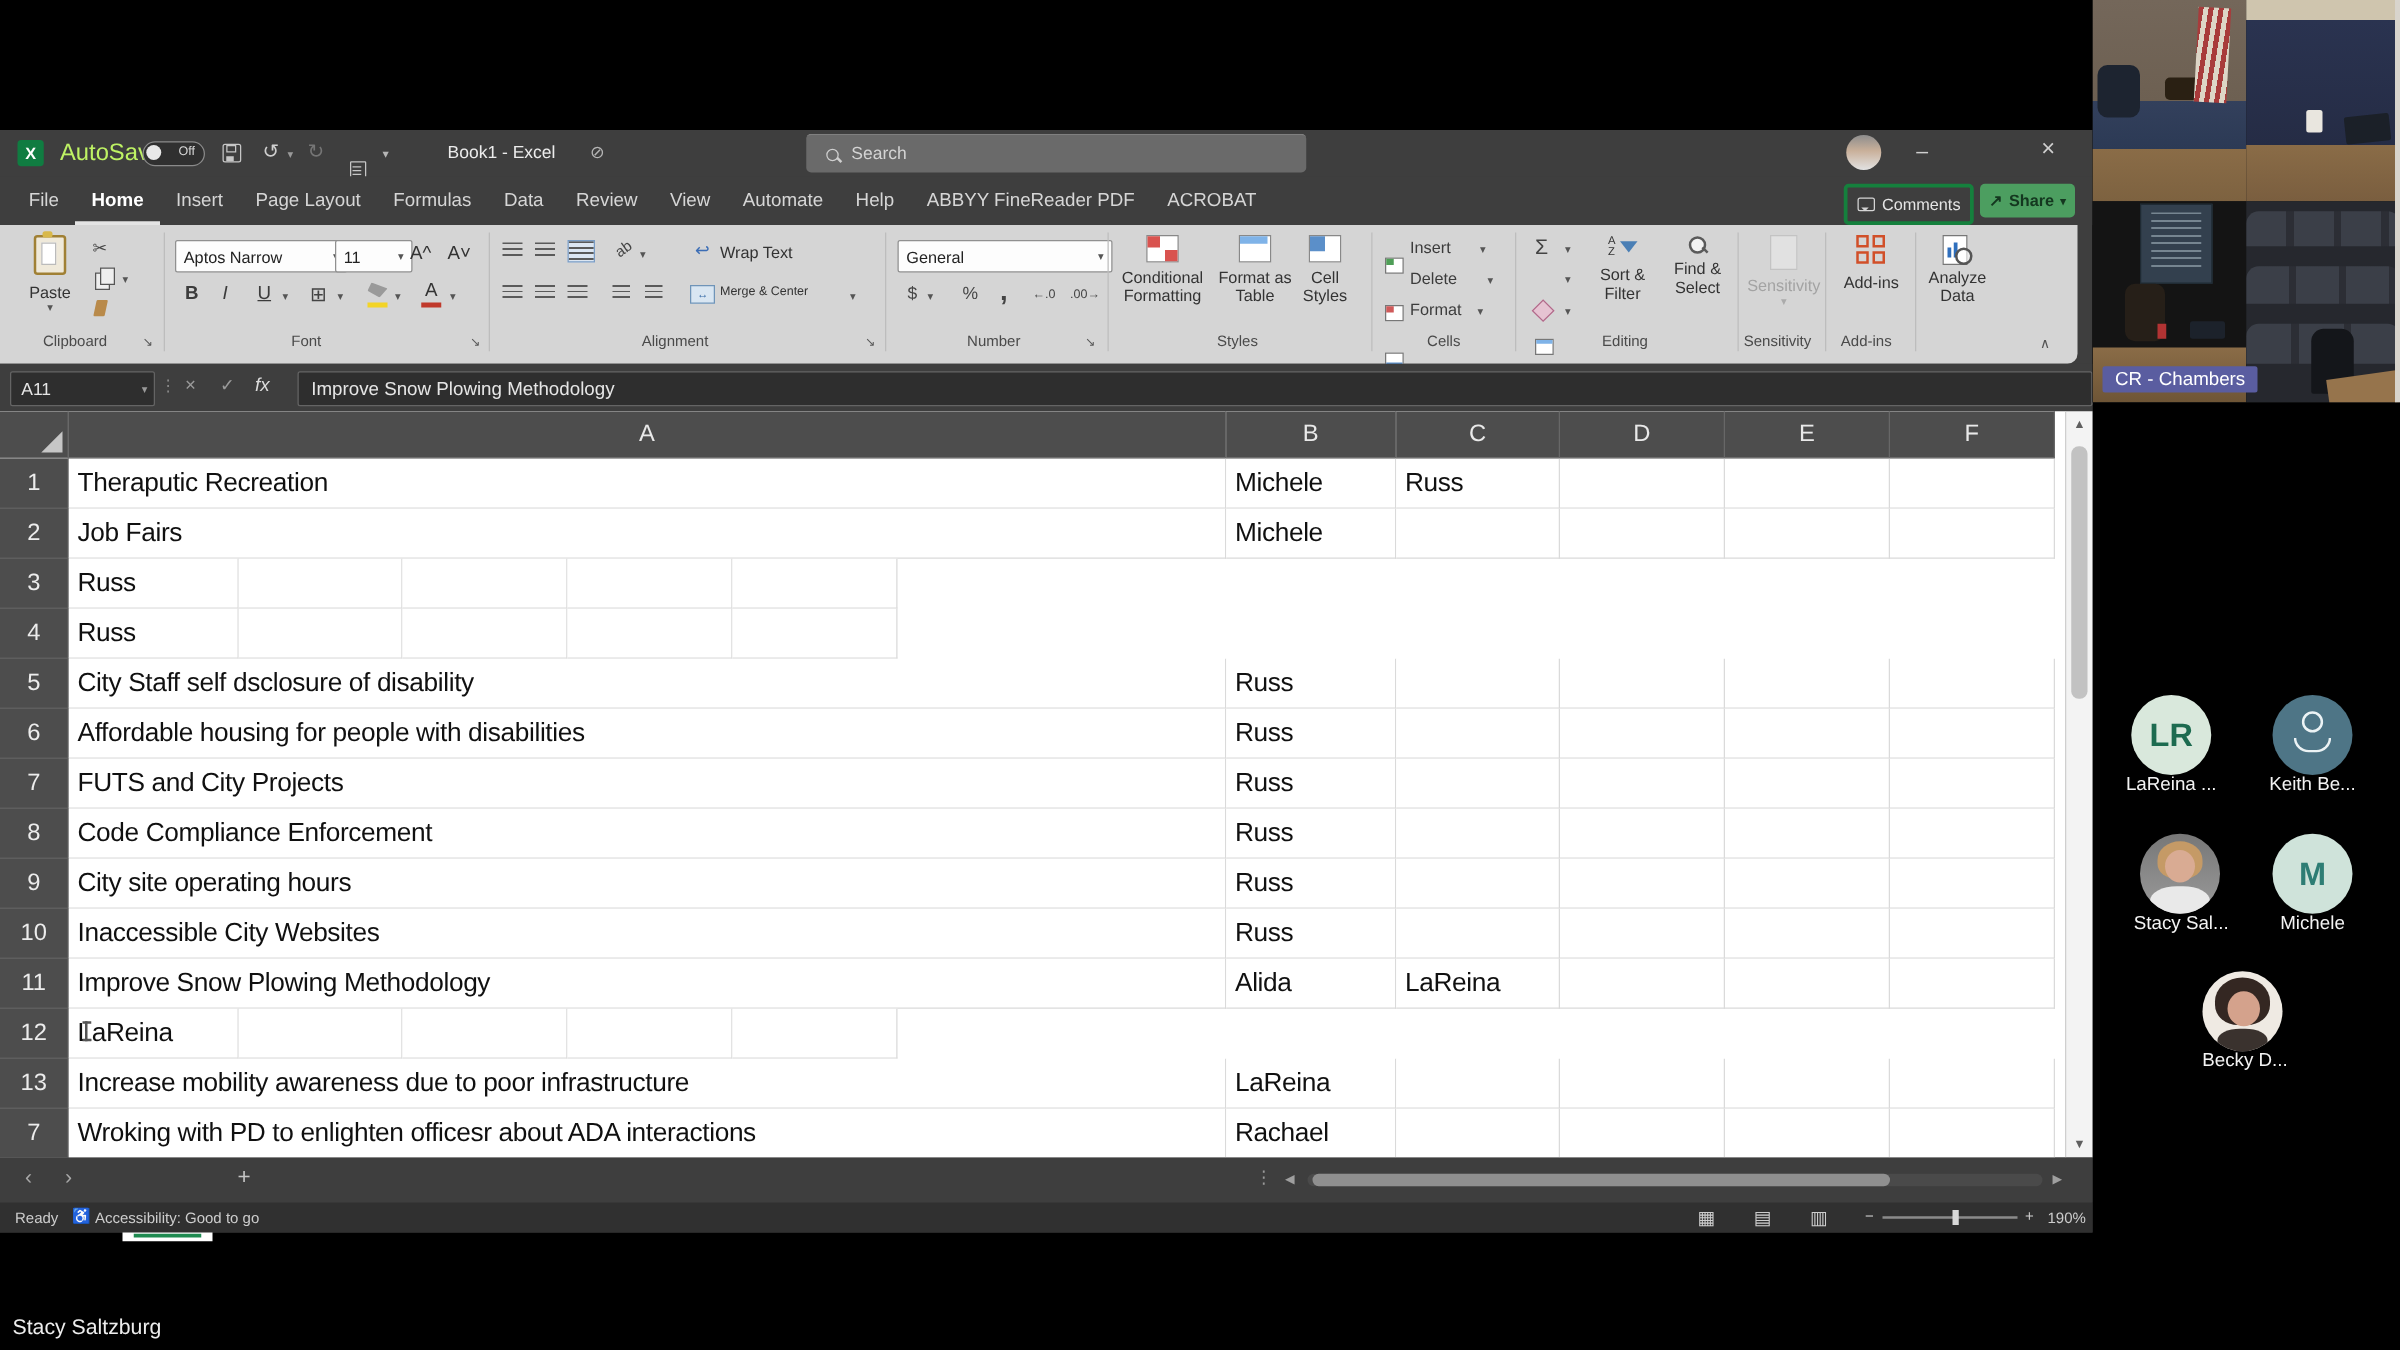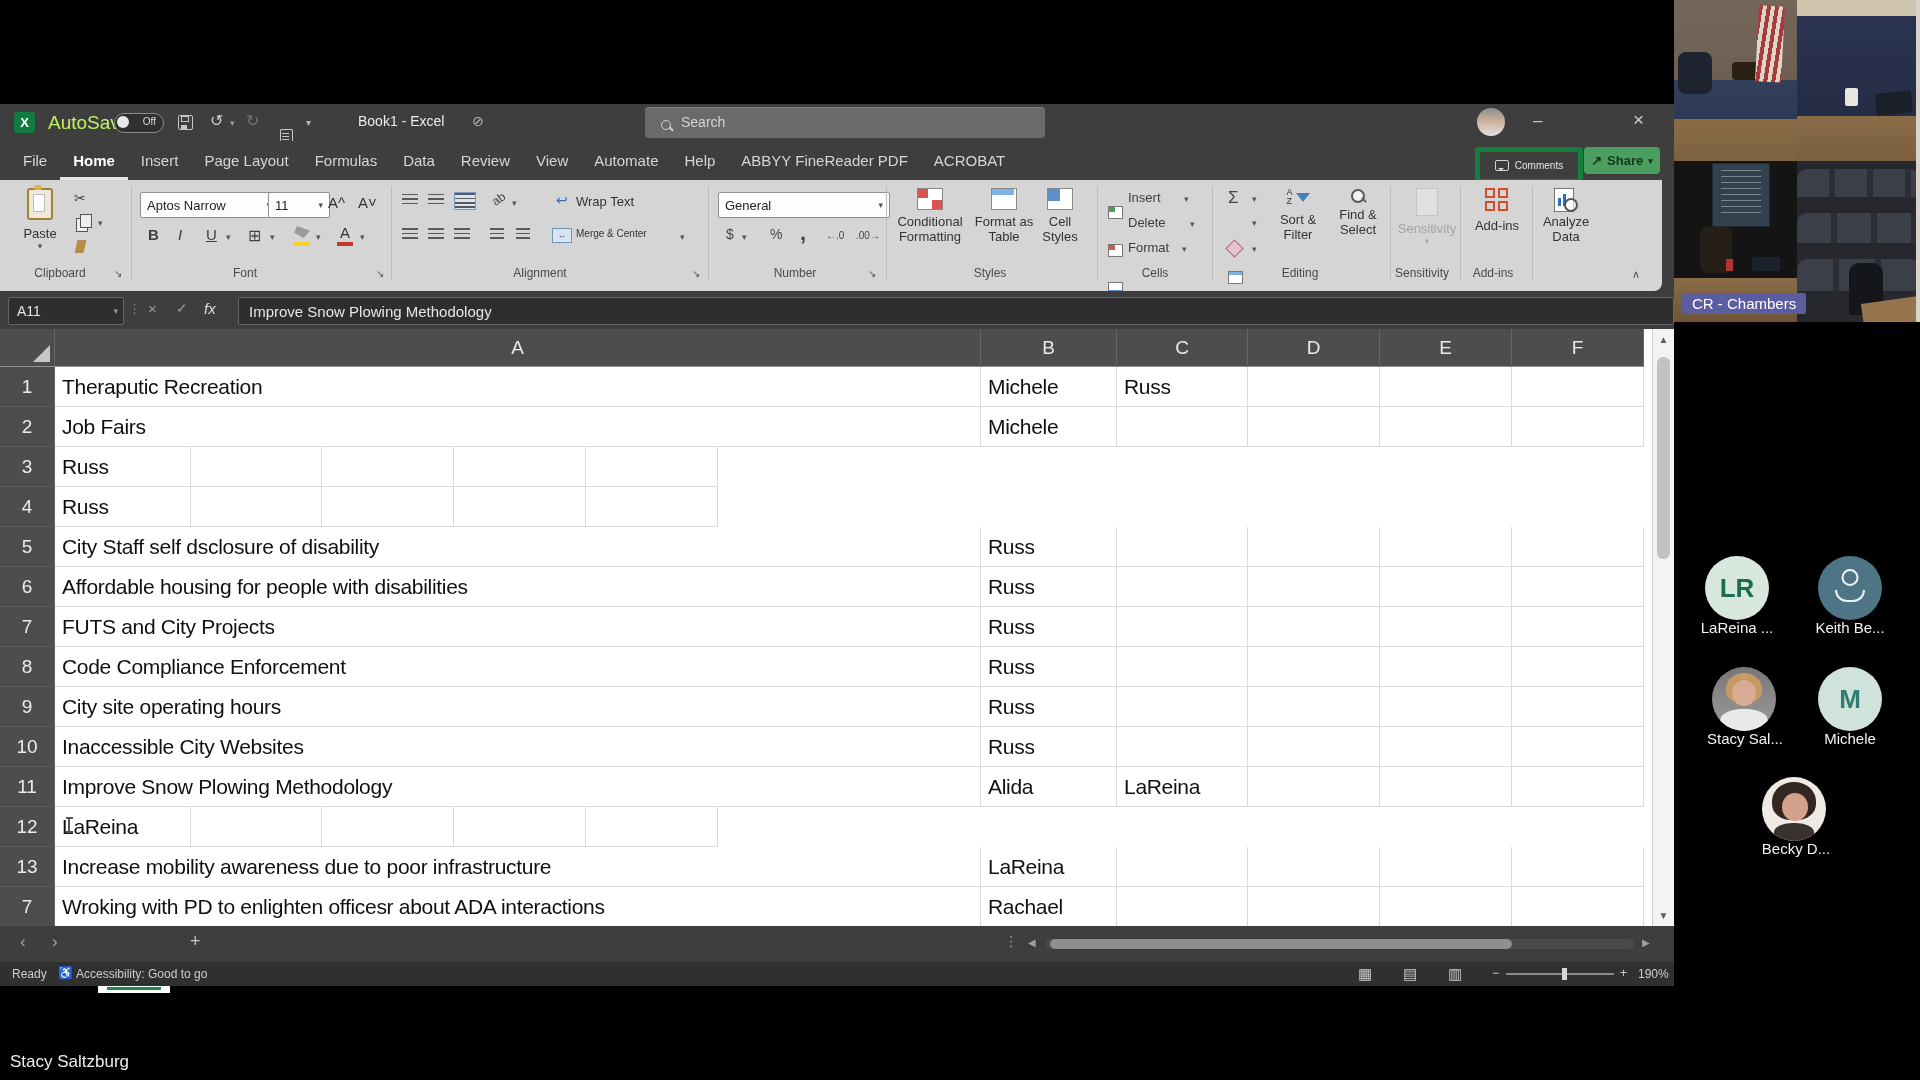--- a/index.html
+++ b/index.html
@@ -24,22 +24,22 @@
   .save-ic{position:relative;width:13px;height:13px;border:1.5px solid #c6c6c6;border-radius:2px;}
   .save-ic::before{content:"";position:absolute;left:2px;top:0;width:6px;height:4px;border:1px solid #c6c6c6;}
   .save-ic::after{content:"";position:absolute;left:2px;bottom:0;width:6px;height:4px;background:#c6c6c6;}
   .page-ic{position:relative;width:11px;height:14px;border:1.3px solid #c6c6c6;border-radius:1px;}
   .page-ic::after{content:"";position:absolute;left:1px;top:3px;width:7px;height:1px;background:#c6c6c6;box-shadow:0 3px 0 #c6c6c6,0 6px 0 #c6c6c6;}
   
   .tabrow{position:absolute;left:0;top:37px;width:1674px;height:39px;background:#3e3e3e;}
   .tabs{position:absolute;left:10px;top:0;height:39px;display:flex;align-items:stretch;}
   .tab{padding:0 13px;display:flex;align-items:center;color:#d6d6d6;font-size:15px;cursor:default;}
   .tab.active{color:#ffffff;font-weight:700;box-shadow:inset 0 -3px 0 #e4e4e4;}
-  .comments-btn{position:absolute;left:1475px;top:6px;width:98px;height:27px;border:5px solid #15803d;border-radius:4px;
-    display:flex;align-items:center;justify-content:center;gap:6px;color:#e5e5e5;font-size:10px;}
+  .comments-btn{position:absolute;left:1475px;top:6px;width:98px;height:27px;border:3px solid #15803d;border-radius:4px;
+    display:flex;align-items:center;justify-content:center;gap:6px;color:#e5e5e5;font-size:13px;}
   .bubble-ic{width:12px;height:9px;border:1.4px solid #d5d5d5;border-radius:2px;position:relative;}
   .bubble-ic::after{content:"";position:absolute;left:2px;bottom:-4px;border:3px solid transparent;border-top-color:#d5d5d5;}
   .share-btn{position:absolute;left:1584px;top:6px;width:76px;height:27px;background:#4c9e60;border-radius:4px;
     display:flex;align-items:center;justify-content:center;gap:5px;color:#14371f;font-size:13px;font-weight:700;}
   
   .ribbon{position:absolute;left:0;top:76px;width:1662px;height:111px;background:#d5d5d5;border-radius:0 0 8px 0;color:#3c3c3c;}
   .grp-label{position:absolute;top:86px;font-size:12px;color:#4a4a4a;text-align:center;}
   .launcher{position:absolute;top:88px;font-size:10px;color:#5a5a5a;}
   .vsep{position:absolute;top:6px;height:95px;width:1px;background:#bdbdbd;}
   .rb-ic{font-size:14px;color:#474747;}

